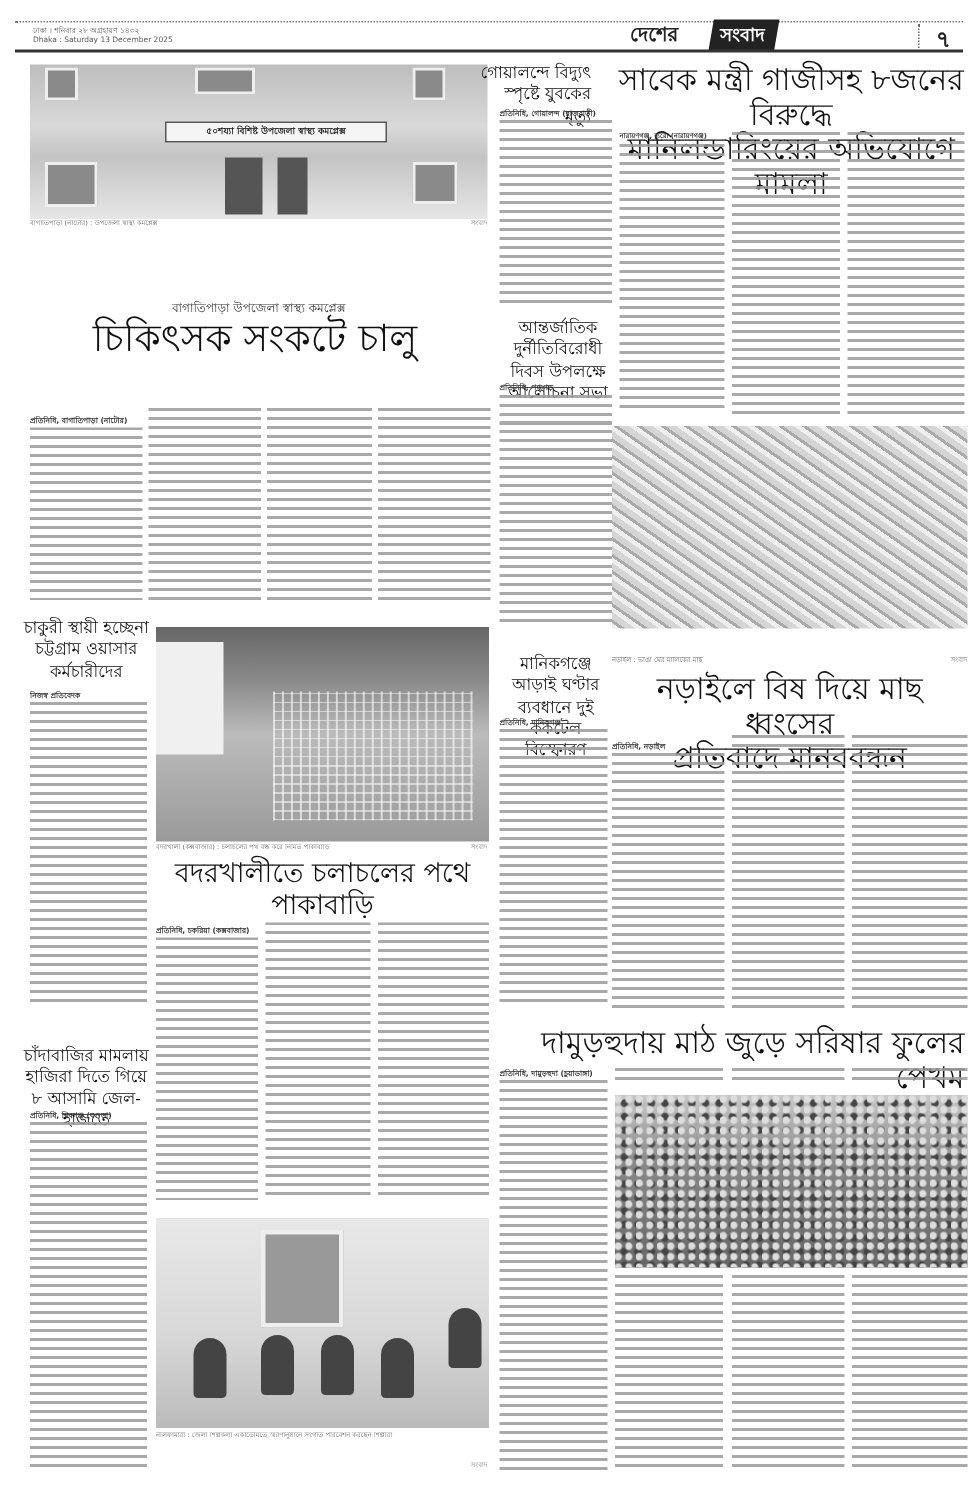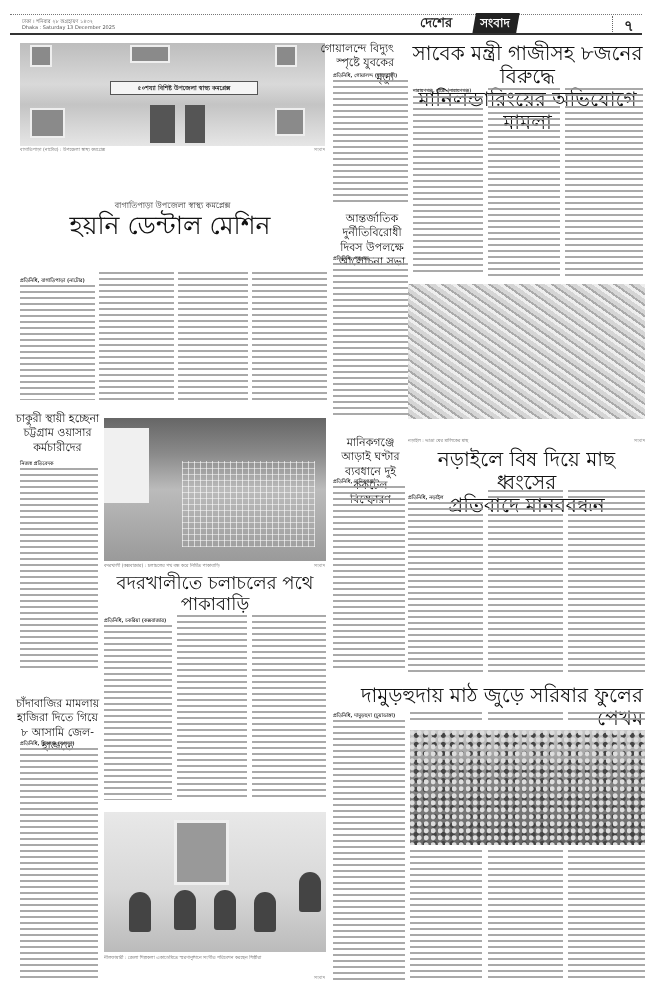--- a/index.html
+++ b/index.html
@@ -78,21 +78,21 @@
   <div class="win" style="left:255px;top:65px;width:30px;height:28px;"></div>
   <div class="door" style="left:130px;top:62px;width:25px;height:38px;"></div>
   <div class="door" style="left:165px;top:62px;width:20px;height:38px;"></div>
   <div class="sign">৫০শয্যা বিশিষ্ট উপজেলা স্বাস্থ্য কমপ্লেক্স</div>
 </div>
 <div class="abs caption" style="left:20px;top:147px;width:200px;">বাগাতিপাড়া (নাটোর) : উপজেলা স্বাস্থ্য কমপ্লেক্স</div>
 <div class="abs caption credit" style="left:290px;top:147px;width:35px;">সংবাদ</div>
 
 <div class="abs kicker" style="left:20px;top:199px;width:305px;">বাগাতিপাড়া উপজেলা স্বাস্থ্য কমপ্লেক্স</div>
 <div class="abs headline hl-xl" style="left:10px;top:212px;width:320px;">
-  <div>হয়নি ডেন্টাল মেশিন</div>
+  <div>চিকিৎসক সংকটে চালু</div>
 </div>
 <div class="abs byline" style="left:20px;top:277px;">প্রতিনিধি, বাগাতিপাড়া (নাটোর)</div>
 <div class="abs text" style="left:20px;top:285px;width:75px;height:115px;"></div>
 <div class="abs text" style="left:99px;top:272px;width:75px;height:128px;"></div>
 <div class="abs text" style="left:178px;top:272px;width:70px;height:128px;"></div>
 <div class="abs text" style="left:252px;top:272px;width:75px;height:128px;"></div>
 
 <div class="abs headline hl-sm" style="left:15px;top:412px;width:85px;">চাকুরী স্থায়ী হচ্ছেনা চট্টগ্রাম ওয়াসার কর্মচারীদের</div>
 <div class="abs byline" style="left:20px;top:460px;">নিজস্ব প্রতিবেদক</div>
 <div class="abs text" style="left:20px;top:468px;width:78px;height:202px;"></div>

